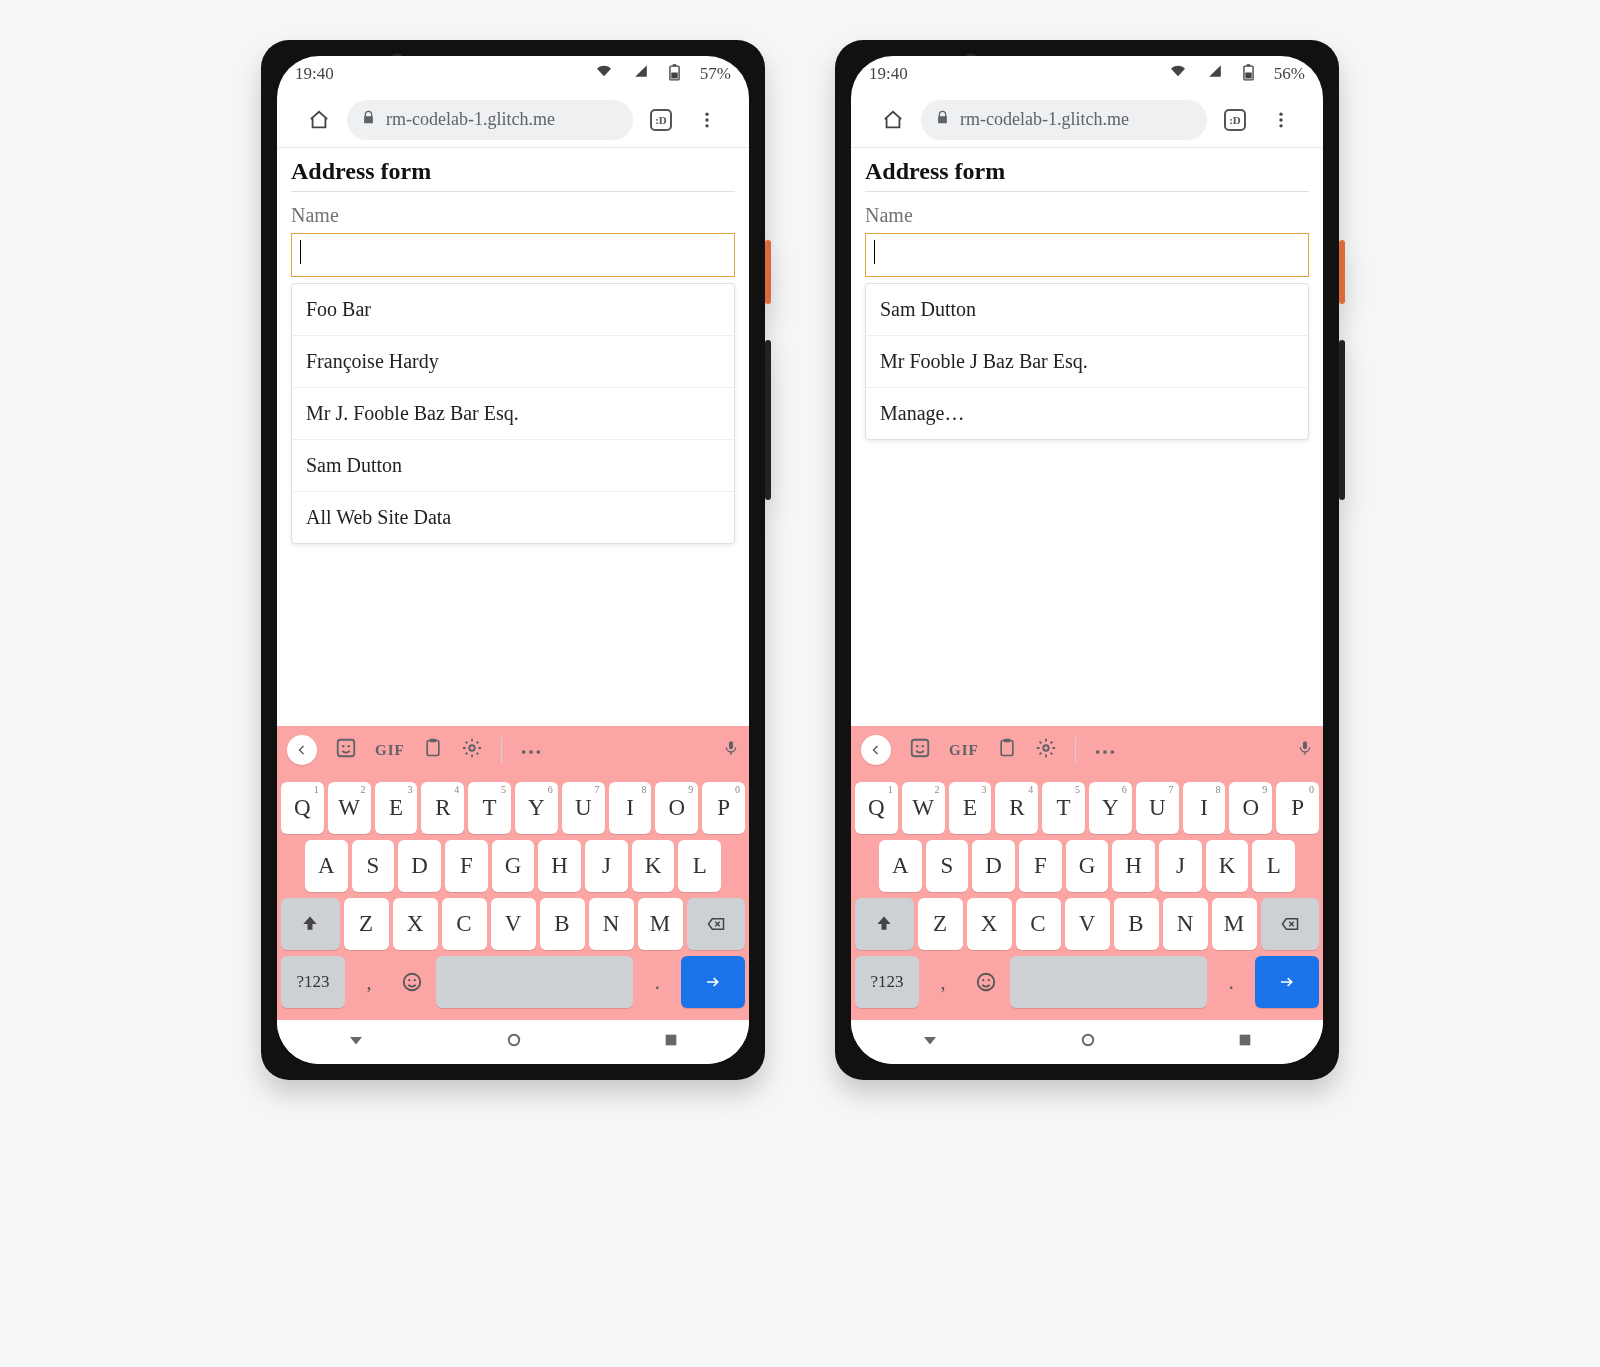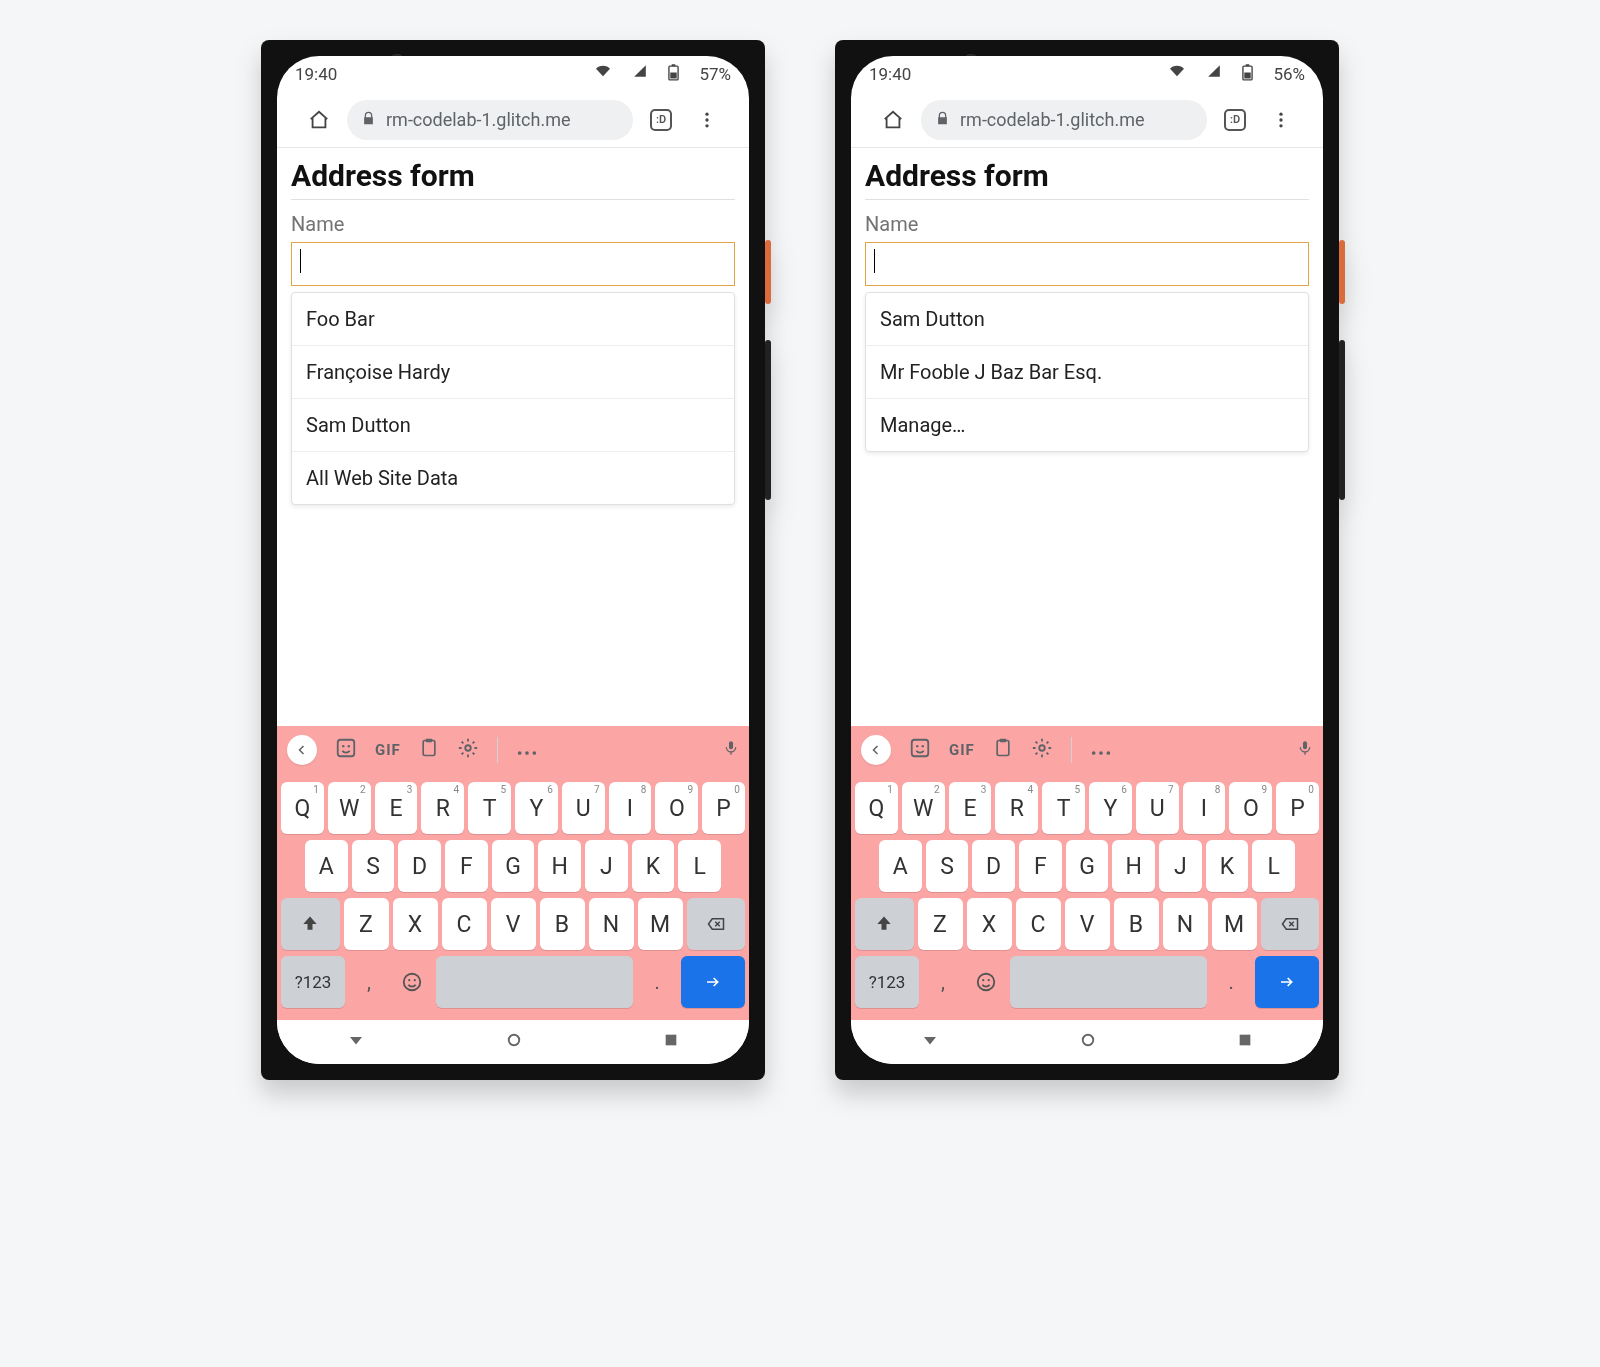--- a/index.html
+++ b/index.html
@@ -9,23 +9,24 @@
     display: flex;
     justify-content: center;
     gap: 70px;
     padding: 40px 20px;
   }
   .phone-shadow { filter: drop-shadow(0 14px 12px rgba(0,0,0,.18)); }
   .phone {
     width: 504px;
     height: 1040px;
     background: #111;
-    border-radius: 8px;
+    border-radius: 28px;
     padding: 16px;
     position: relative;
+    font-family: Liberation Serif, serif;
   }
   .phone::before { 
     content:"";
     position:absolute; right:-6px; top:200px;
     width:6px; height:64px; background:#d96b3c; border-radius:3px;
   }
   .phone::after { 
     content:"";
     position:absolute; right:-6px; top:300px;
     width:6px; height:160px; background:#222; border-radius:3px;
@@ -77,21 +78,21 @@
     width:22px; height:22px; border:2px solid #555; border-radius:5px;
     display:flex; align-items:center; justify-content:center;
     font-size:11px; font-weight:600; color:#555;
   }
 
   
   .content {
     flex:1; padding:10px 14px 0; overflow:hidden;
   }
   .page-title {
-    font-size:30px; font-weight:700; color:#111;
+    font-size:24px; font-weight:700; color:#111;
     border-bottom:1px solid #e0e0e0; padding-bottom:6px; margin-bottom:12px;
   }
   .field-label { font-size:20px; color:#737373; margin-bottom:6px; }
   .text-input {
     width:100%; height:44px; border:1px solid #e3a447; border-radius:0;
     padding:6px 8px; font-size:18px;
     background:#fff;
   }
   .cursor {
     display:inline-block; width:1px; height:24px; background:#000; vertical-align:middle;
@@ -213,20 +214,21 @@
       </div>
     </div>
 
     <div class="content">
       <div class="page-title">Address form</div>
       <div class="field-label">Name</div>
       <div class="text-input"><span class="cursor"></span></div>
       <div class="autofill">
         <div class="opt">Foo Bar</div>
         <div class="opt">Françoise Hardy</div>
+        <div class="opt">Mr J. Fooble Baz Bar Esq.</div>
         <div class="opt">Sam Dutton</div>
         <div class="opt">All Web Site Data</div>
       </div>
     </div>
 
     <div class="keyboard">
       <div class="kb-toolbar">
         <div class="chev">
           <svg width="12" height="12" viewBox="0 0 24 24">
                 <path fill="none" stroke="#5f6368" stroke-width="3" d="M15 4l-8 8 8 8"></path>

